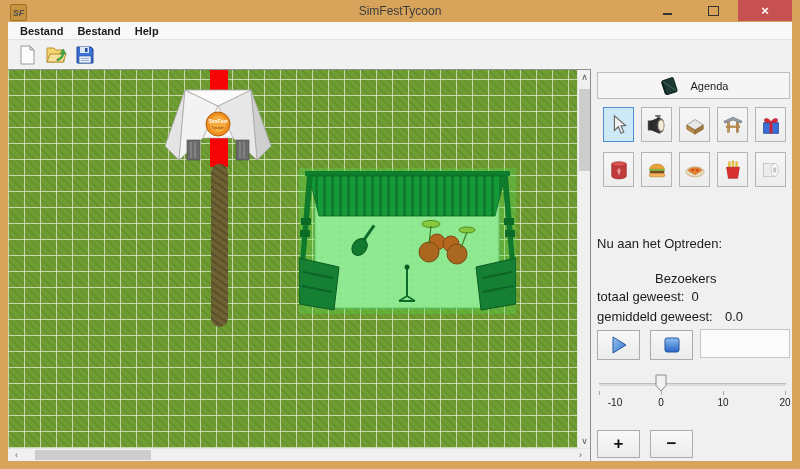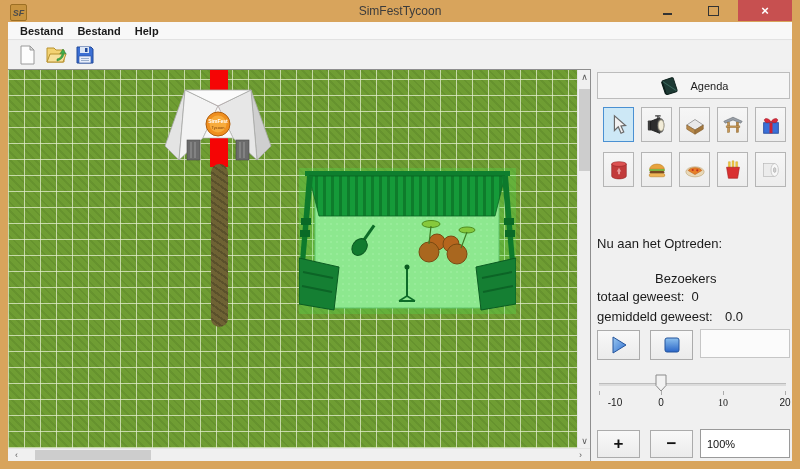--- a/index.html
+++ b/index.html
@@ -368,24 +368,23 @@
     <div class="abs slider-track"></div>
     <svg class="abs slider-thumb" width="12" height="18" viewBox="0 0 12 18">
       <path d="M1 1h10v10.5L6 17l-5-5.5z" fill="#f2f2f2" stroke="#8a8a8a"></path>
     </svg>
     <div class="abs tick" style="left:6px;"></div>
     <div class="abs tick" style="left:68px;"></div>
     <div class="abs tick" style="left:130px;"></div>
     <div class="abs tick" style="left:192px;"></div>
     <div class="abs tick-lbl" style="left:-9px;margin-left:16px;">-10</div>
     <div class="abs tick-lbl" style="left:53px;">0</div>
-    <div class="abs tick-lbl" style="left:115px;font-family:Liberation Serif, serif;">10</div>
+    <div class="abs tick-lbl" style="left:115px;">10</div>
     <div class="abs tick-lbl" style="left:177px;">20</div>
 
     <div class="zoom-btn plus-btn">
         <span>+</span>
       </div>
     <div class="zoom-btn minus-btn">
         <span>−</span>
       </div>
-    <input class="abs zoom-field" value="100%" style="">
   </div>
 </div>
 
 </body></html>

